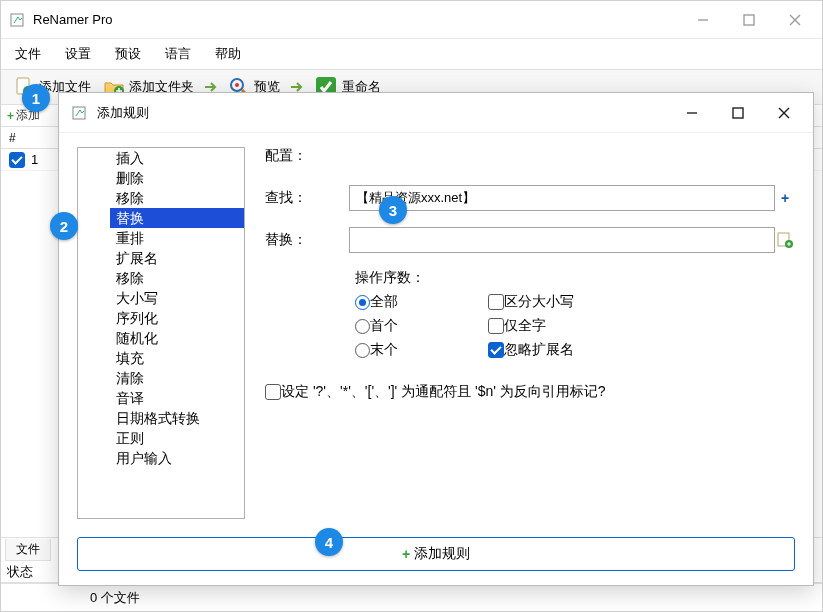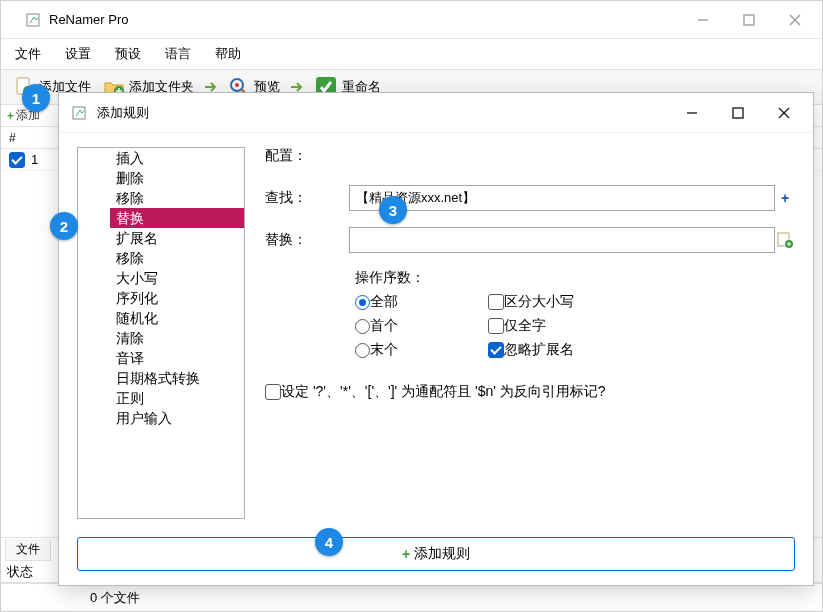--- a/index.html
+++ b/index.html
@@ -1,20 +1,20 @@
 <!DOCTYPE html>
 <html><head>
 <meta charset="utf-8">
 <style>
 * { box-sizing: border-box; font-family: "Microsoft YaHei", "Segoe UI", sans-serif; }
 body { margin: 0; width: 823px; height: 612px; background: #fff; overflow: hidden; position: relative; }
 
 
 .main-win { position: absolute; left: 0; top: 0; width: 823px; height: 612px; border: 1px solid #d0d0d0; background: #fff; }
-.main-titlebar { height: 38px; display: flex; align-items: center; padding: 0 4px 0 24px; border-bottom: 1px solid #e8e8e8; }
+.main-titlebar { height: 38px; display: flex; align-items: center; padding: 0 4px 0 8px; border-bottom: 1px solid #e8e8e8; }
 .main-titlebar .logo { width: 18px; height: 18px; margin-right: 6px; }
 .main-titlebar .title { font-size: 13px; flex: 1; }
 .win-btns { display: flex; gap: 0; }
 .win-btn { width: 46px; height: 32px; display: flex; align-items: center; justify-content: center; }
 .win-btn svg { stroke: #9e9e9e; }
 
 .main-menu { height: 30px; display: flex; align-items: center; padding: 0 8px; gap: 12px; font-size: 13px; }
 .main-menu span { padding: 2px 6px; }
 
 .main-toolbar { height: 36px; background: #f7f7f7; border-top: 1px solid #e0e0e0; border-bottom: 1px solid #e0e0e0; display: flex; align-items: center; padding: 0 8px; gap: 4px; font-size: 13px; }
@@ -34,21 +34,21 @@
 
 
 .dialog { position: absolute; left: 58px; top: 92px; width: 756px; height: 494px; background: #fff; border: 1px solid #b9b9b9; box-shadow: 0 6px 22px rgba(0,0,0,0.18); }
 .dlg-titlebar { height: 40px; display: flex; align-items: center; padding: 0 6px 0 12px; border-bottom: 1px solid #eee; }
 .dlg-titlebar .icon { width: 18px; height: 18px; margin-right: 8px; }
 .dlg-titlebar .title { font-size: 13px; flex: 1; }
 
 .dlg-body { position: absolute; top: 40px; left: 0; right: 0; bottom: 60px; padding: 14px 18px 0 18px; display: flex; gap: 20px; }
 .rule-list { width: 168px; height: 372px; border: 1px solid #b0b0b0; font-size: 14px; overflow: hidden; padding-left: 32px; }
 .rule-list .item { padding: 0 6px; height: 20px; line-height: 20px; white-space: nowrap; }
-.rule-list .item.sel { background: #be185d; color: #fff; }
+.rule-list .item.sel { background: #1d4ed8; color: #fff; }
 
 .config { flex: 1; font-size: 14px; }
 .config .hdr { margin-bottom: 20px; }
 .cfg-row { display: flex; align-items: center; margin-bottom: 16px; }
 .cfg-row .lbl { width: 50px; }
 .cfg-row input.txt { flex: 1; height: 26px; border: 1px solid #a4a4a4; padding: 0 6px; font-size: 13px; }
 .cfg-row .trail { width: 20px; display: flex; justify-content: center; }
 
 .seq-block { margin-left: 90px; margin-top: 8px; }
 .seq-label { margin-bottom: 6px; }
@@ -222,25 +222,27 @@
         </div>
     </div>
   </div>
 
   <div class="dlg-body">
     <div class="rule-list">
       <div class="item">插入</div>
       <div class="item">删除</div>
       <div class="item">移除</div>
       <div class="item sel">替换</div>
+      <div class="item">重排</div>
       <div class="item">扩展名</div>
       <div class="item">移除</div>
       <div class="item">大小写</div>
       <div class="item">序列化</div>
       <div class="item">随机化</div>
+      <div class="item">填充</div>
       <div class="item">清除</div>
       <div class="item">音译</div>
       <div class="item">日期格式转换</div>
       <div class="item">正则</div>
       <div class="item">用户输入</div>
     </div>
 
     <div class="config">
       <div class="hdr">配置：</div>
 

